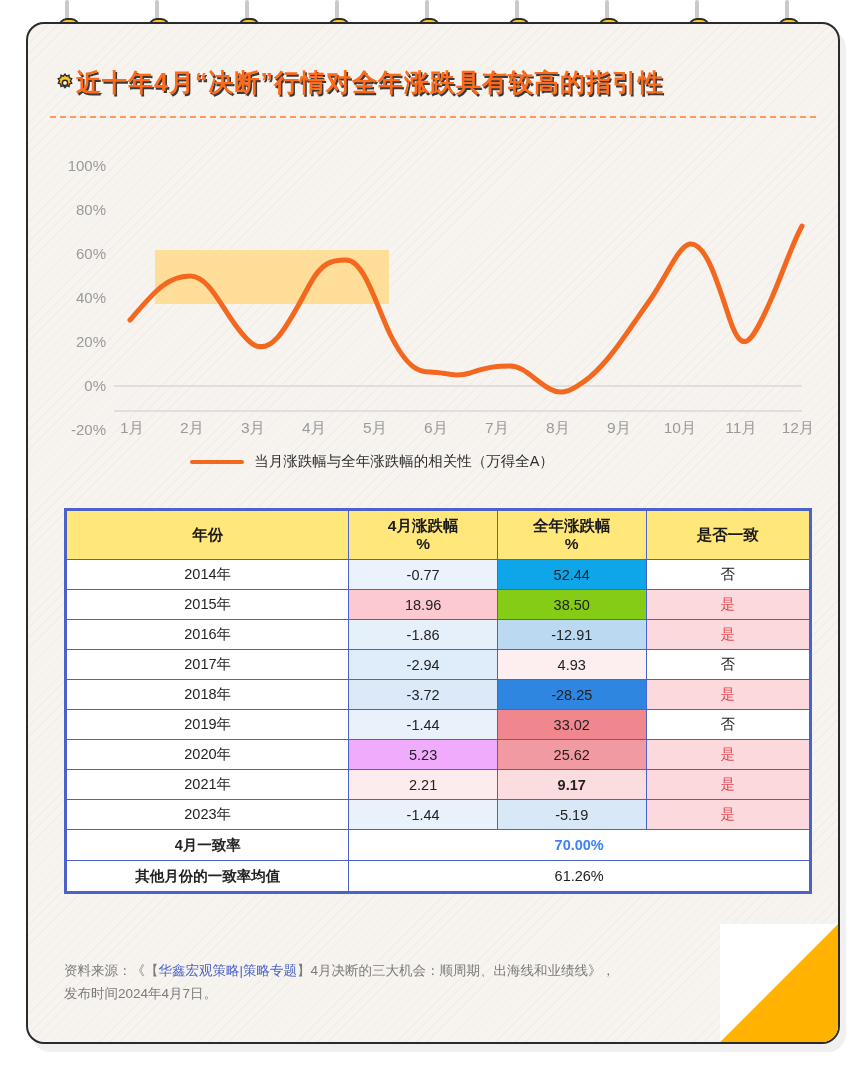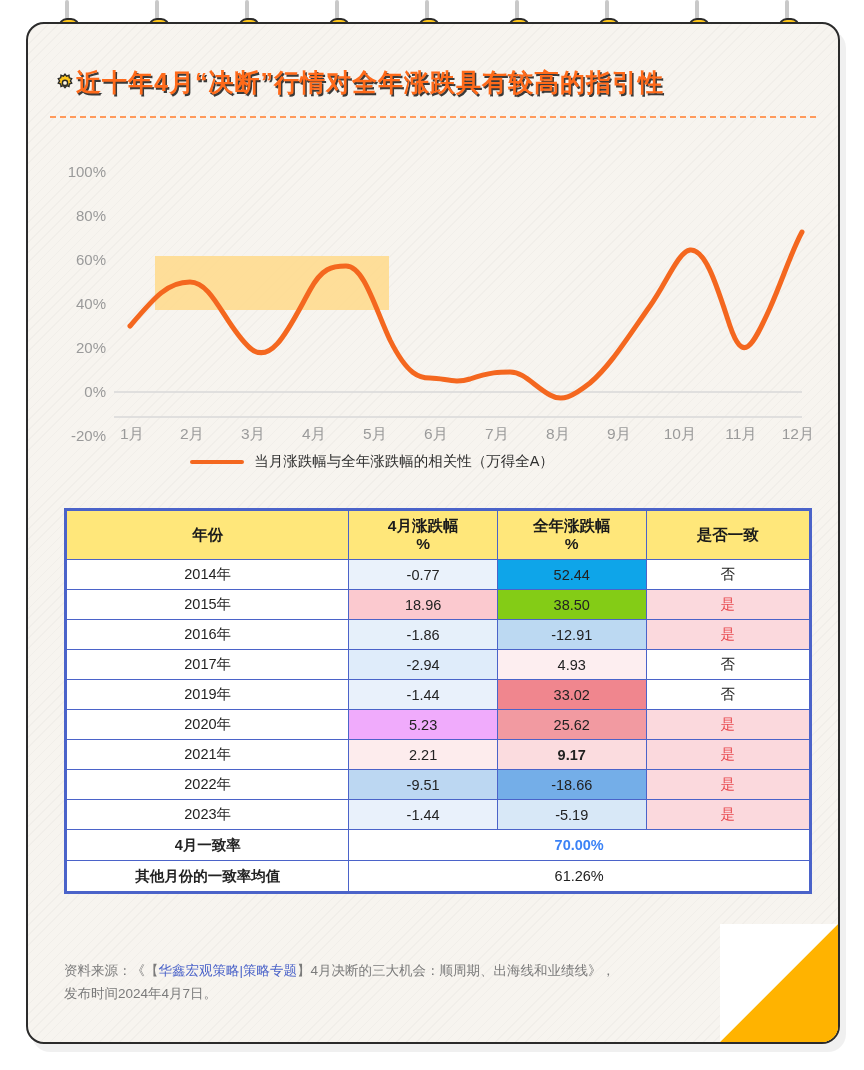--- a/index.html
+++ b/index.html
@@ -105,21 +105,21 @@
     left: 22px;
     top: 92px;
     width: 766px;
     border-top: 2px dashed #ff9a5c;
   }
 
   
   .chart-wrap {
     position: absolute;
     left: 22px;
-    top: 116px;
+    top: 110px;
     width: 770px;
     height: 330px;
   }
   .chart-svg { display: block; }
   .legend {
     position: absolute;
     left: 0;
     top: 428px;
     width: 688px;
     display: flex;
@@ -350,44 +350,44 @@
               <td style="background: rgb(188, 217, 242);">-12.91</td>
               <td class="same-yes" style="background: rgb(251, 217, 221);">是</td>
             </tr>
             <tr>
               <td>2017年</td>
               <td style="background: rgb(223, 236, 250);">-2.94</td>
               <td style="background: rgb(253, 238, 240);">4.93</td>
               <td class="same-no" style="background: rgb(255, 255, 255);">否</td>
             </tr>
             <tr>
+              <td>2018年</td>
+              <td style="background: rgb(219, 233, 249);">-3.72</td>
+              <td style="background: rgb(47, 134, 224);">-28.25</td>
+              <td class="same-yes" style="background: rgb(251, 217, 221);">是</td>
+            </tr>
+            <tr>
               <td>2019年</td>
               <td style="background: rgb(233, 241, 251);">-1.44</td>
               <td style="background: rgb(240, 134, 142);">33.02</td>
               <td class="same-no" style="background: rgb(255, 255, 255);">否</td>
             </tr>
             <tr>
               <td>2020年</td>
               <td style="background: #f0abfc;">5.23</td>
               <td style="background: rgb(242, 154, 161);">25.62</td>
               <td class="same-yes" style="background: rgb(251, 217, 221);">是</td>
             </tr>
             <tr>
               <td>2021年</td>
               <td style="background: rgb(253, 236, 237);">2.21</td>
               <td style="background: rgb(251, 220, 223); font-weight: bold;">9.17</td>
               <td class="same-yes" style="background: rgb(251, 217, 221);">是</td>
             </tr>
             <tr>
-              <td>2022年</td>
-              <td style="background: rgb(188, 215, 242);">-9.51</td>
-              <td style="background: rgb(116, 174, 232);">-18.66</td>
-              <td class="same-yes" style="background: rgb(251, 217, 221);">是</td>
-            </tr>
-            <tr>
               <td>2023年</td>
               <td style="background: rgb(233, 241, 251);">-1.44</td>
               <td style="background: rgb(216, 232, 247);">-5.19</td>
               <td class="same-yes" style="background: rgb(251, 217, 221);">是</td>
             </tr>
             <tr class="summary">
               <td>4月一致率</td>
               <td class="val-red" colspan="3">70.00%</td>
             </tr>
             <tr class="summary">

